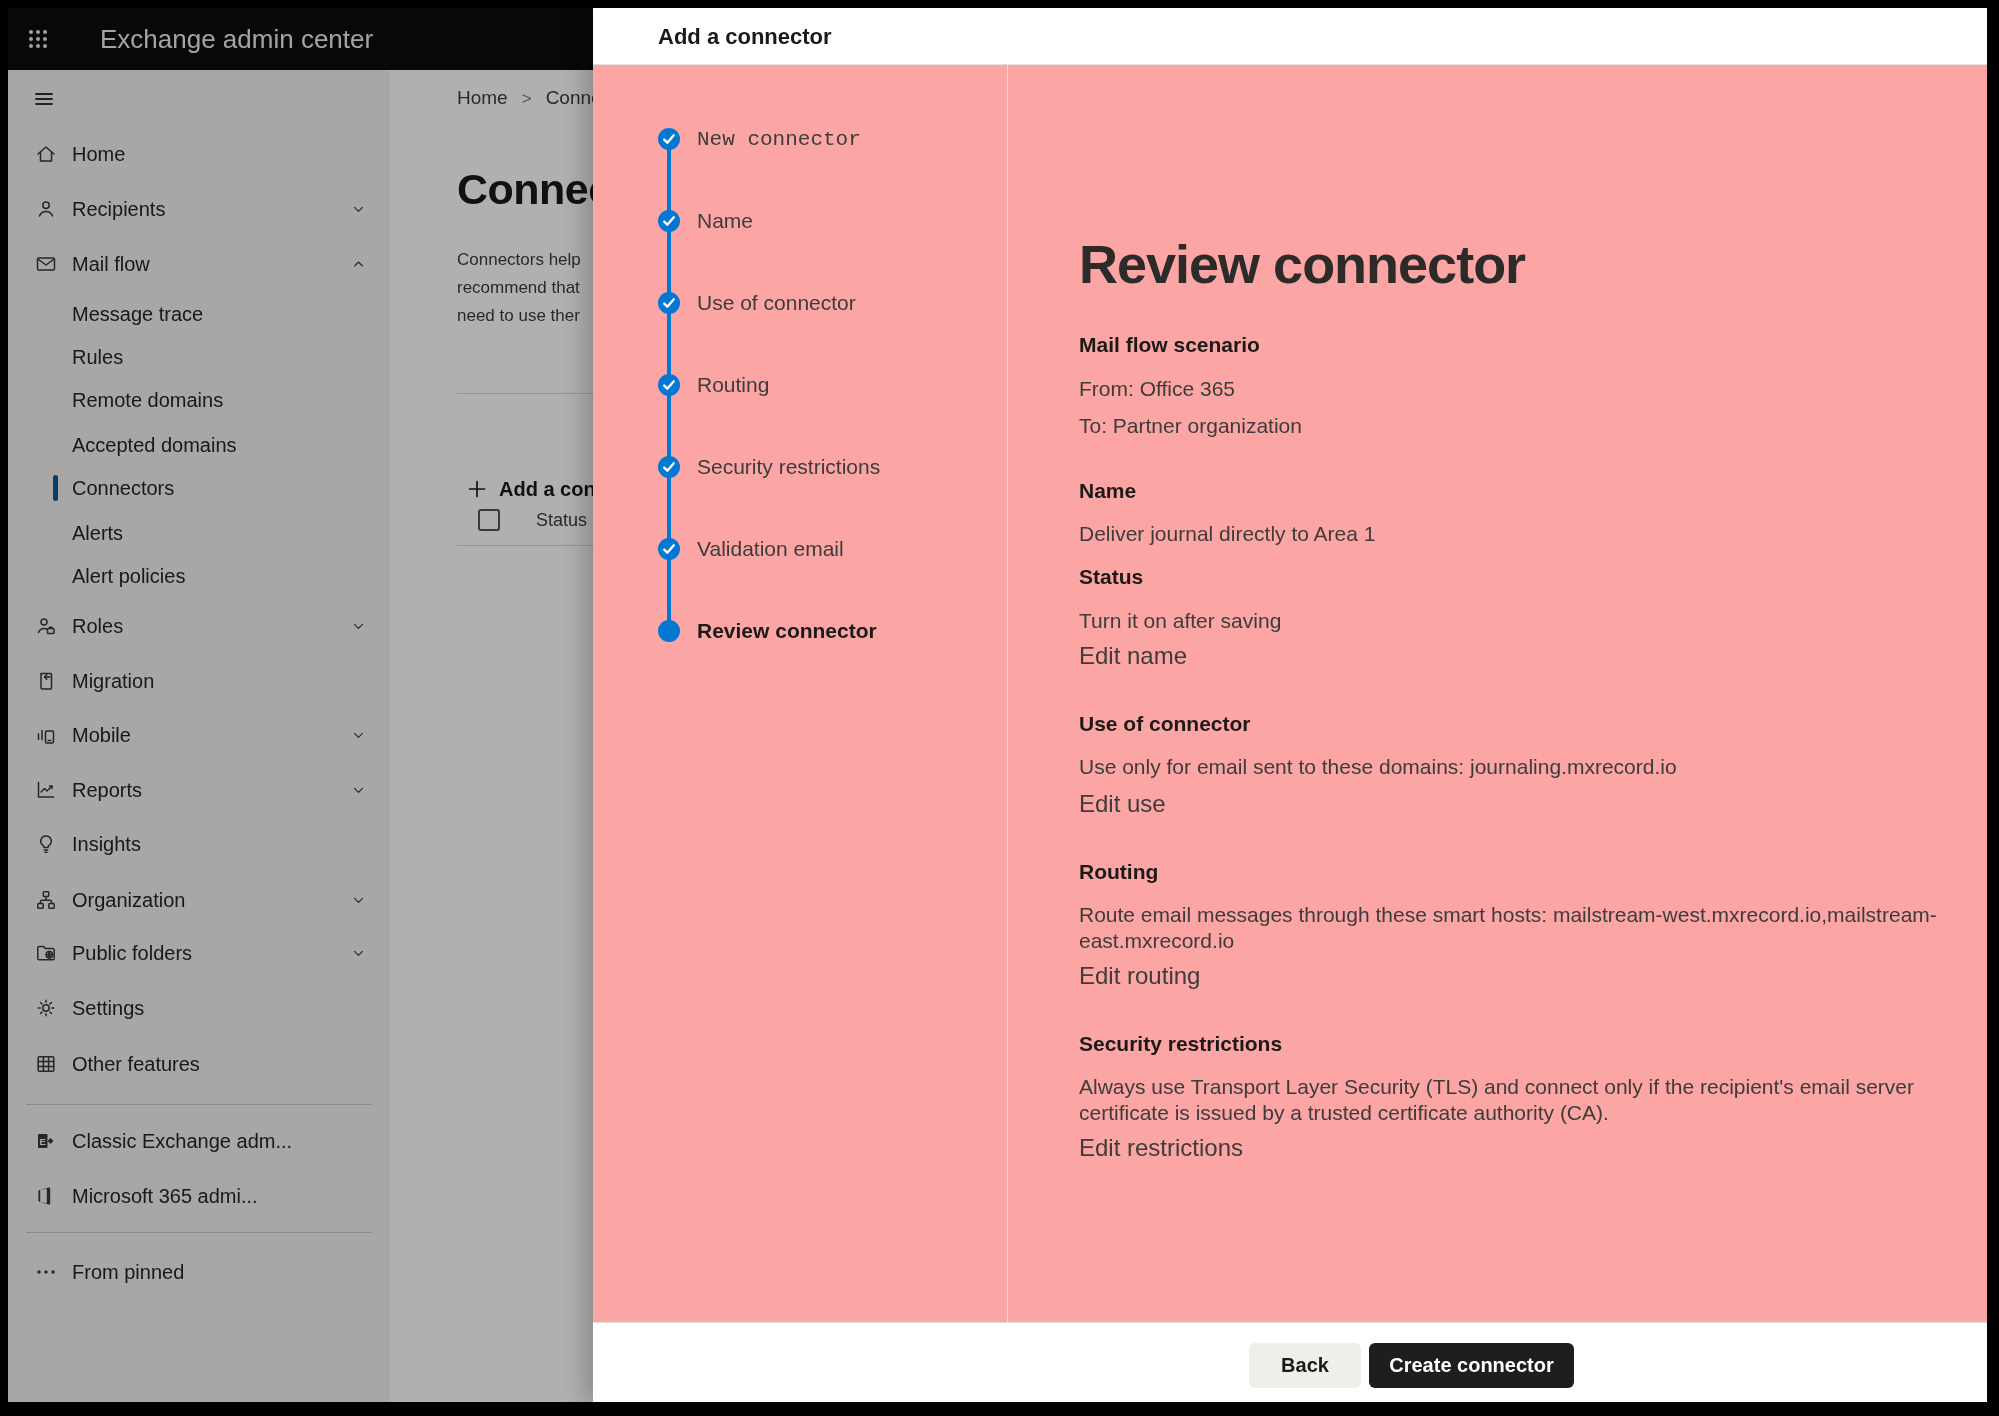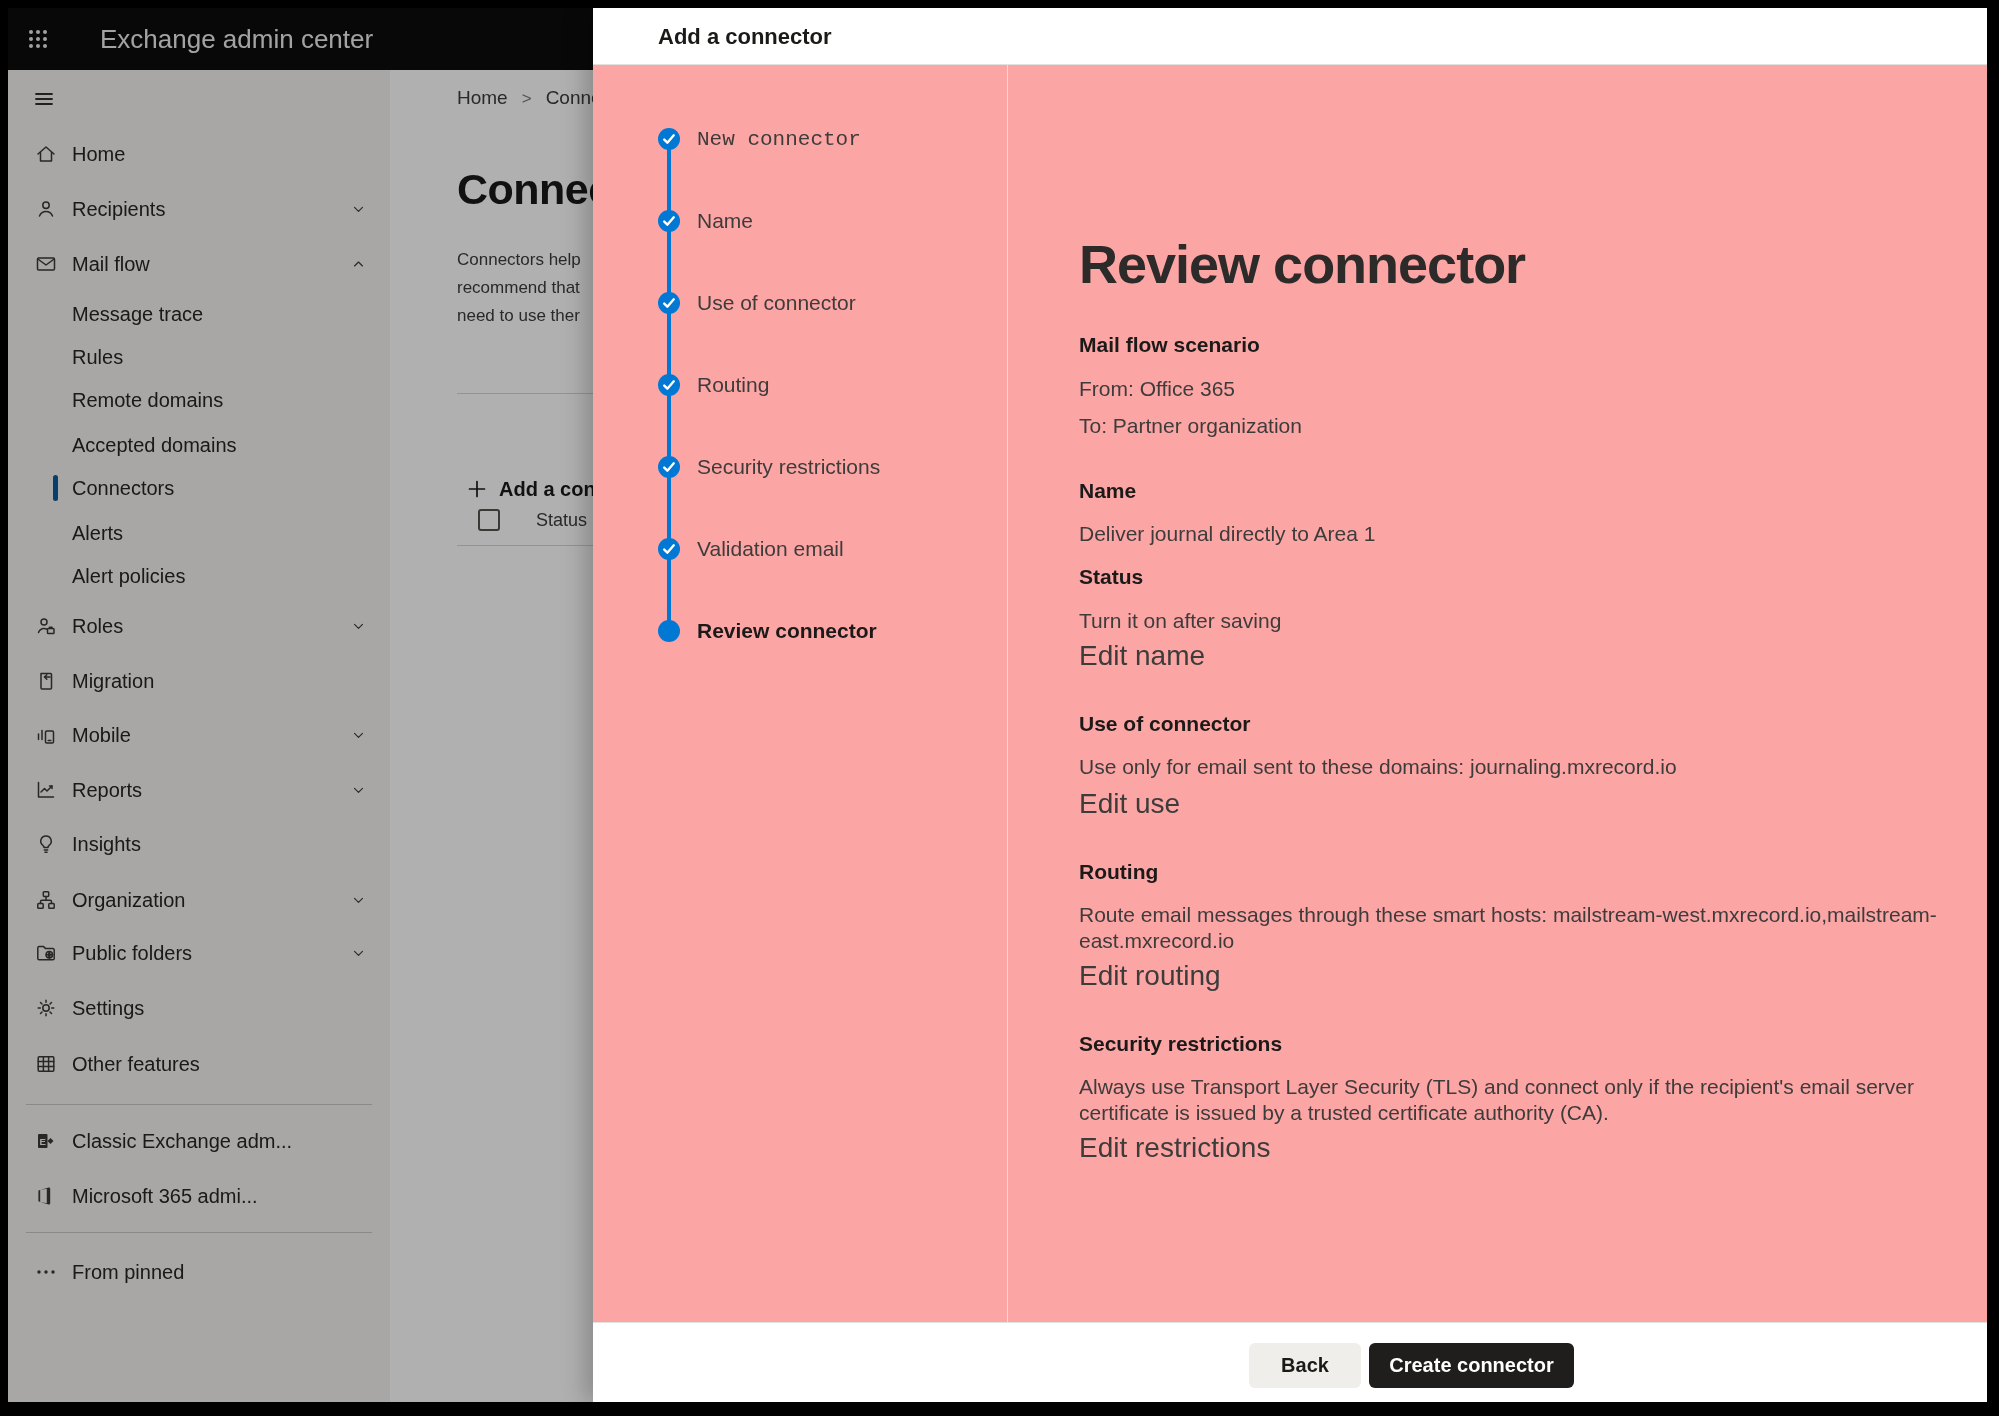--- a/index.html
+++ b/index.html
@@ -54,21 +54,21 @@
   .step-circle { position:absolute; left:65px; width:22px; height:22px; border-radius:50%; background:#0078d4; }
   .step-circle svg { position:absolute; inset:0; width:100%; height:100%; }
   .step-label { position:absolute; left:104px; font-size:21px; color:#3d3c3b; white-space:nowrap; }
   .step.current .step-label { font-weight:700; color:#1b1a19; }
 
   .dlg-content { position:absolute; left:415px; top:57px; right:0; bottom:80px; overflow:hidden; }
   .rc-heading { position:absolute; left:71px; top:168px; font-size:54px; font-weight:700; color:#2c2b2a; letter-spacing:-1px; white-space:nowrap; }
   .blk { position:absolute; left:71px; line-height:28px; white-space:nowrap; }
   .blk.header { font-size:21px; font-weight:700; color:#1b1a19; }
   .blk.body { font-size:21px; color:#3d3c3b; }
-  .blk.link { font-size:28px; color:#3d3c3b; cursor:pointer; }
+  .blk.link { font-size:24px; color:#3d3c3b; cursor:pointer; }
 
   .dlg-footer { position:absolute; left:0; right:0; bottom:0; height:80px; border-top:1px solid #e3e1df; background:#fff; }
   .btn { position:absolute; top:20px; height:45px; border:none; border-radius:6px; font-family:"Liberation Sans", sans-serif; font-size:20px; font-weight:700; cursor:pointer; }
   .btn-back { left:656px; width:112px; background:#f0eeeb; color:#1b1a19; }
   .btn-create { left:776px; width:205px; background:#1f1e1d; color:#ffffff; }
 </style>
 </head>
 <body>
 
 <div class="viewport">

